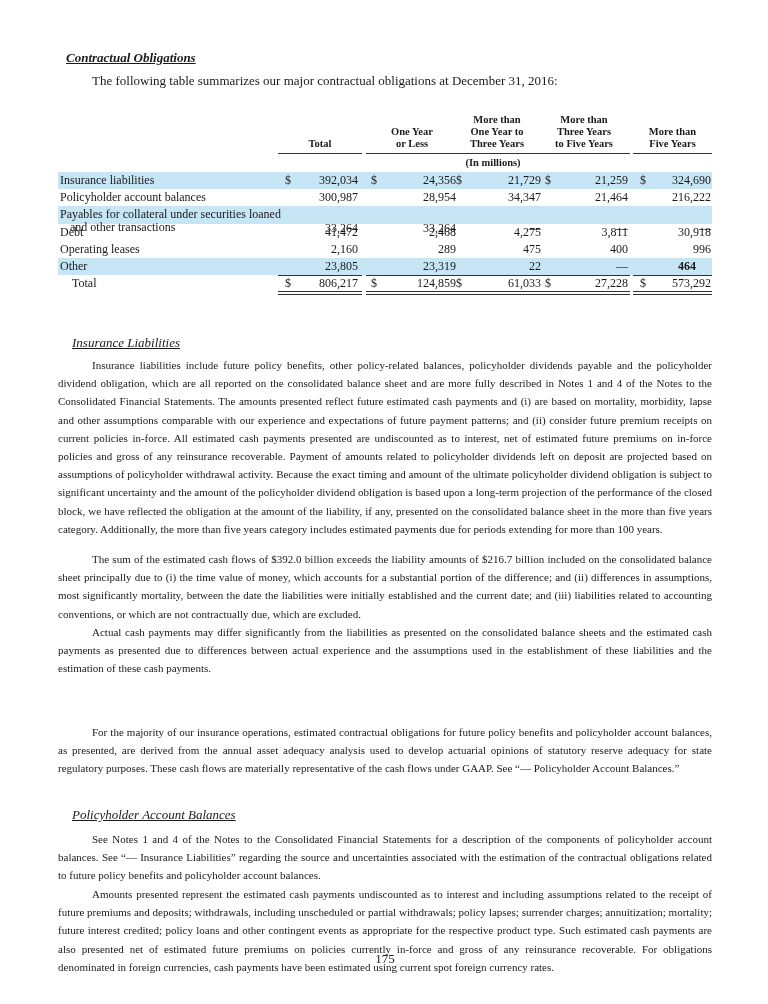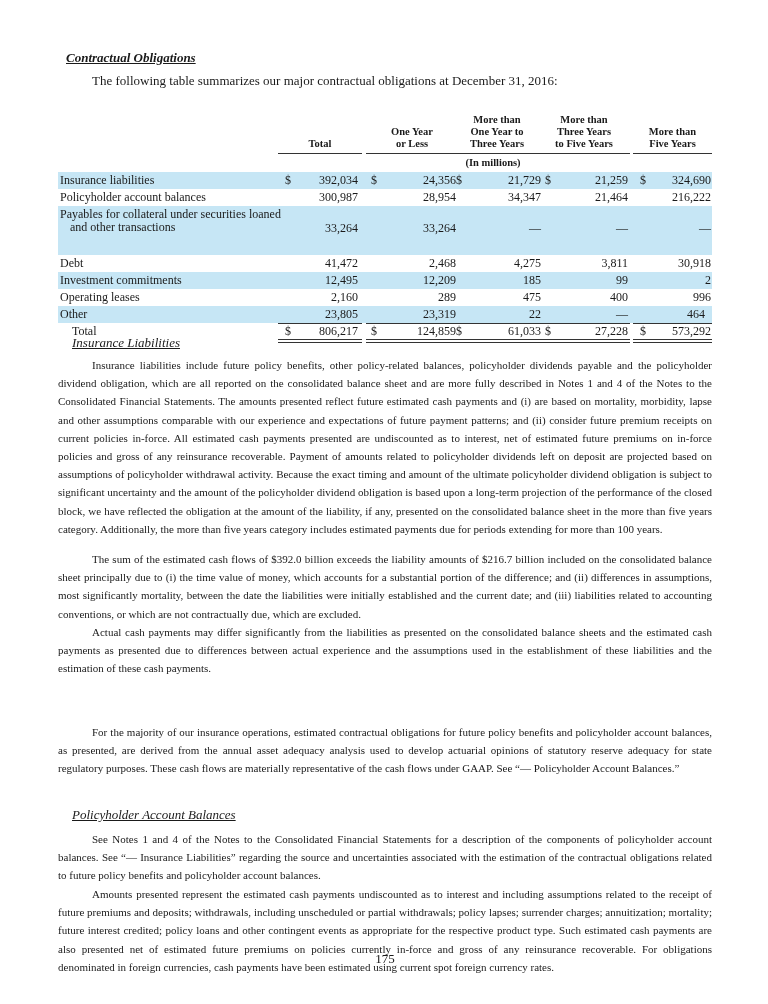--- a/index.html
+++ b/index.html
@@ -18,21 +18,21 @@
   
   .tbl { position: absolute; top: 108px; left: 0; width: 654px; font-size: 12px; }
   .hdr { position: relative; height: 50px; }
   .hcol {
     position: absolute; bottom: 4px; text-align: center; font-weight: bold;
     font-size: 10.5px; line-height: 12px; border-bottom: 1.5px solid #333; padding-bottom: 3px;
   }
   .units { position: relative; height: 14px; text-align: center; font-weight: bold; font-size: 10.5px; }
   .units span { position: absolute; left: 390px; width: 90px; text-align: center; top: -1px; }
   .row { position: relative; height: 17px; line-height: 17px; }
-  .row.tall { height: 49px; }
+  .row.tall { height: 18px; }
   .row.shade { background: #c6e6f5; }
   .row .label { position: absolute; left: 2px; top: 0; }
   .row.tall .label { line-height: 13px; top: 2px; }
   .row.tall .label .indent { padding-left: 10px; }
   .row .cell { position: absolute; top: 0; text-align: right; }
   .row.tall .cell { top: 14px; }
   .row .dol { position: absolute; top: 0; }
   .row.total .label { left: 14px; }
   .row.total .cell, .row.total .dol { top: 0; }
   .tline { position: absolute; height: 0; border-top: 1px solid #333; top: 0; }
@@ -120,49 +120,39 @@
         <div class="row">
           <div class="label">
             <div>Debt</div>
           </div>
           <div class="cell" style="right: 354px;">41,472</div>
           <div class="cell" style="right: 256px;">2,468</div>
           <div class="cell" style="right: 171px;">4,275</div>
           <div class="cell" style="right: 84px;">3,811</div>
           <div class="cell" style="right: 1px;">30,918</div>
         </div>
-        <div class="row shade">
-          <div class="label">
-            <div>Investment commitments</div>
-          </div>
-          <div class="cell" style="right: 354px;">12,495</div>
-          <div class="cell" style="right: 256px;">12,209</div>
-          <div class="cell" style="right: 171px;">185</div>
-          <div class="cell" style="right: 84px;">99</div>
-          <div class="cell" style="right: 1px;">2</div>
-        </div>
         <div class="row">
           <div class="label">
             <div>Operating leases</div>
           </div>
           <div class="cell" style="right: 354px;">2,160</div>
           <div class="cell" style="right: 256px;">289</div>
           <div class="cell" style="right: 171px;">475</div>
           <div class="cell" style="right: 84px;">400</div>
           <div class="cell" style="right: 1px;">996</div>
         </div>
         <div class="row shade">
           <div class="label">
             <div>Other</div>
           </div>
           <div class="cell" style="right: 354px;">23,805</div>
           <div class="cell" style="right: 256px;">23,319</div>
           <div class="cell" style="right: 171px;">22</div>
           <div class="cell" style="right: 84px;">—</div>
-          <div class="cell" style="right: 7px;">464</div>
+          <div class="cell" style="right: 16px; font-weight: bold;">464</div>
         </div>
         <div class="row total">
           <div class="label">
             <div>Total</div>
           </div>
           <div class="dol" style="left: 227px;">$</div>
           <div class="cell" style="right: 354px;">806,217</div>
           <div class="tline" style="left: 220px; width: 84px;"></div>
           <div class="dline" style="left: 220px; width: 84px;"></div>
           <div class="dol" style="left: 313px;">$</div>

